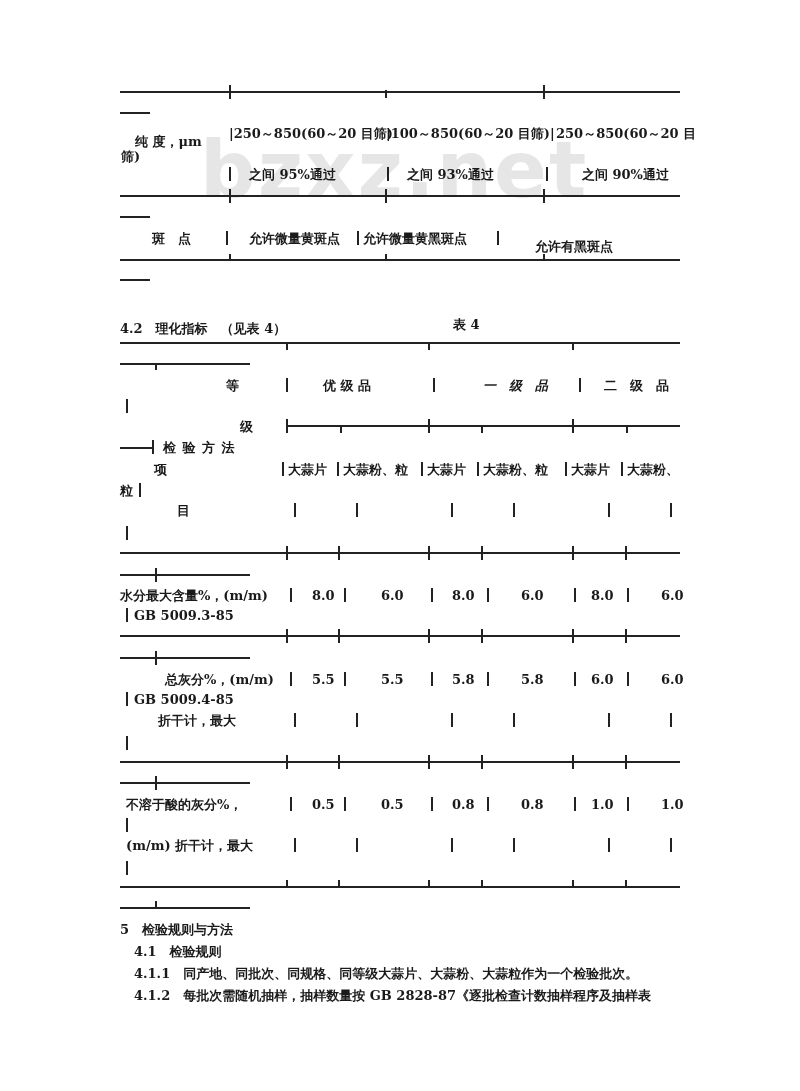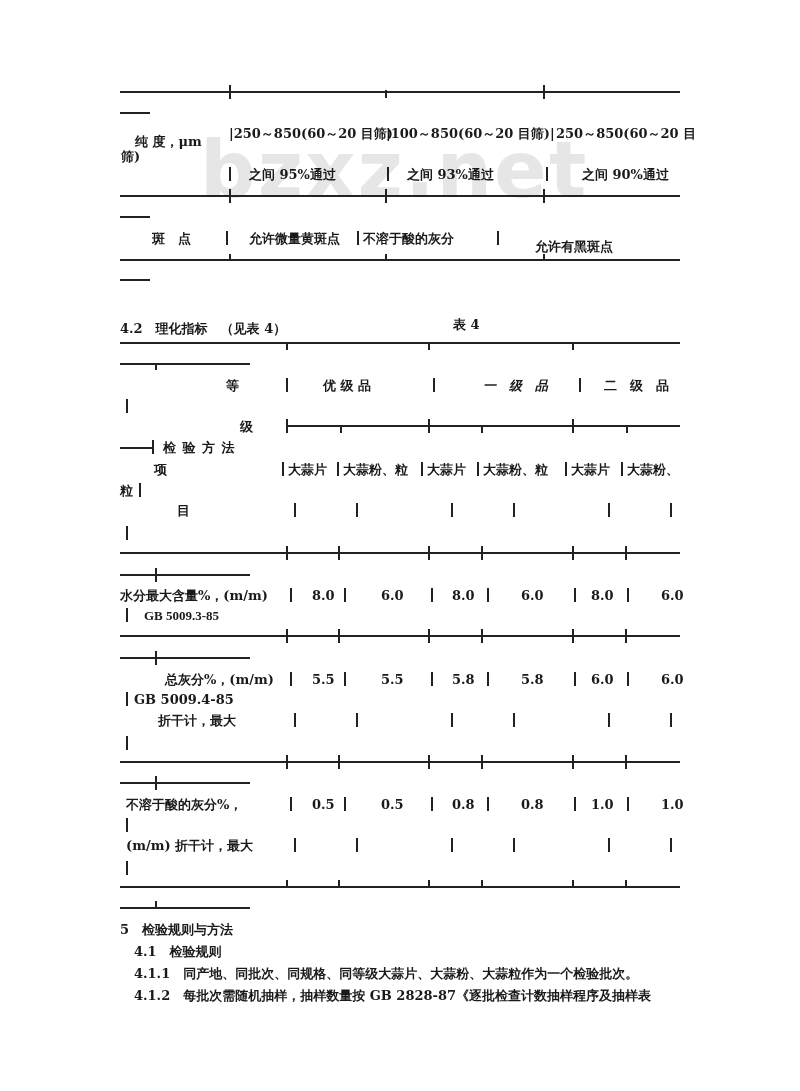--- a/index.html
+++ b/index.html
@@ -48,21 +48,21 @@
   <div class="hr" style="left:120px;top:195px;width:560px;"></div>
   <div class="vt" style="left:229px;top:189px;height:14px;"></div>
   <div class="vt" style="left:385px;top:189px;height:14px;"></div>
   <div class="vt" style="left:543px;top:189px;height:14px;"></div>
   <div class="hr" style="left:120px;top:216px;width:30px;"></div>
 
   <span class="t" style="left:152px;top:231px;">斑　点</span>
   <div class="vt" style="left:226px;top:231px;height:14px;"></div>
   <span class="t" style="left:249px;top:231px;">允许微量黄斑点</span>
   <div class="vt" style="left:357px;top:231px;height:14px;"></div>
-  <span class="t" style="left:363px;top:231px;">不溶于酸的灰分</span>
+  <span class="t" style="left:363px;top:231px;">允许微量黄黑斑点</span>
   <div class="vt" style="left:497px;top:231px;height:14px;"></div>
   <span class="t" style="left:535px;top:239px;">允许有黑斑点</span>
 
   <div class="hr" style="left:120px;top:259px;width:560px;"></div>
   <div class="vt" style="left:229px;top:254px;height:6px;"></div>
   <div class="vt" style="left:385px;top:254px;height:6px;"></div>
   <div class="vt" style="left:543px;top:254px;height:6px;"></div>
   <div class="hr" style="left:120px;top:279px;width:30px;"></div>
 </div>
 
@@ -145,21 +145,21 @@
   <div class="vt" style="left:431px;top:588px;height:14px;"></div>
   <span class="t" style="left:452px;top:588px;">8.0</span>
   <div class="vt" style="left:487px;top:588px;height:14px;"></div>
   <span class="t" style="left:521px;top:588px;">6.0</span>
   <div class="vt" style="left:574px;top:588px;height:14px;"></div>
   <span class="t" style="left:591px;top:588px;">8.0</span>
   <div class="vt" style="left:627px;top:588px;height:14px;"></div>
   <span class="t" style="left:661px;top:588px;">6.0</span>
 
   <div class="vt" style="left:126px;top:608px;height:14px;"></div>
-  <span class="t" style="left:144px;top:608px;font-family:Liberation Serif, serif;">GB 5009.3-85</span>
+  <span class="t" style="left:134px;top:608px;">GB 5009.3-85</span>
 </div>
 
 <div>
   <div class="hr" style="left:120px;top:635px;width:560px;"></div>
   <div class="vt" style="left:286px;top:629px;height:14px;"></div>
   <div class="vt" style="left:338px;top:629px;height:14px;"></div>
   <div class="vt" style="left:428px;top:629px;height:14px;"></div>
   <div class="vt" style="left:481px;top:629px;height:14px;"></div>
   <div class="vt" style="left:572px;top:629px;height:14px;"></div>
   <div class="vt" style="left:625px;top:629px;height:14px;"></div>

